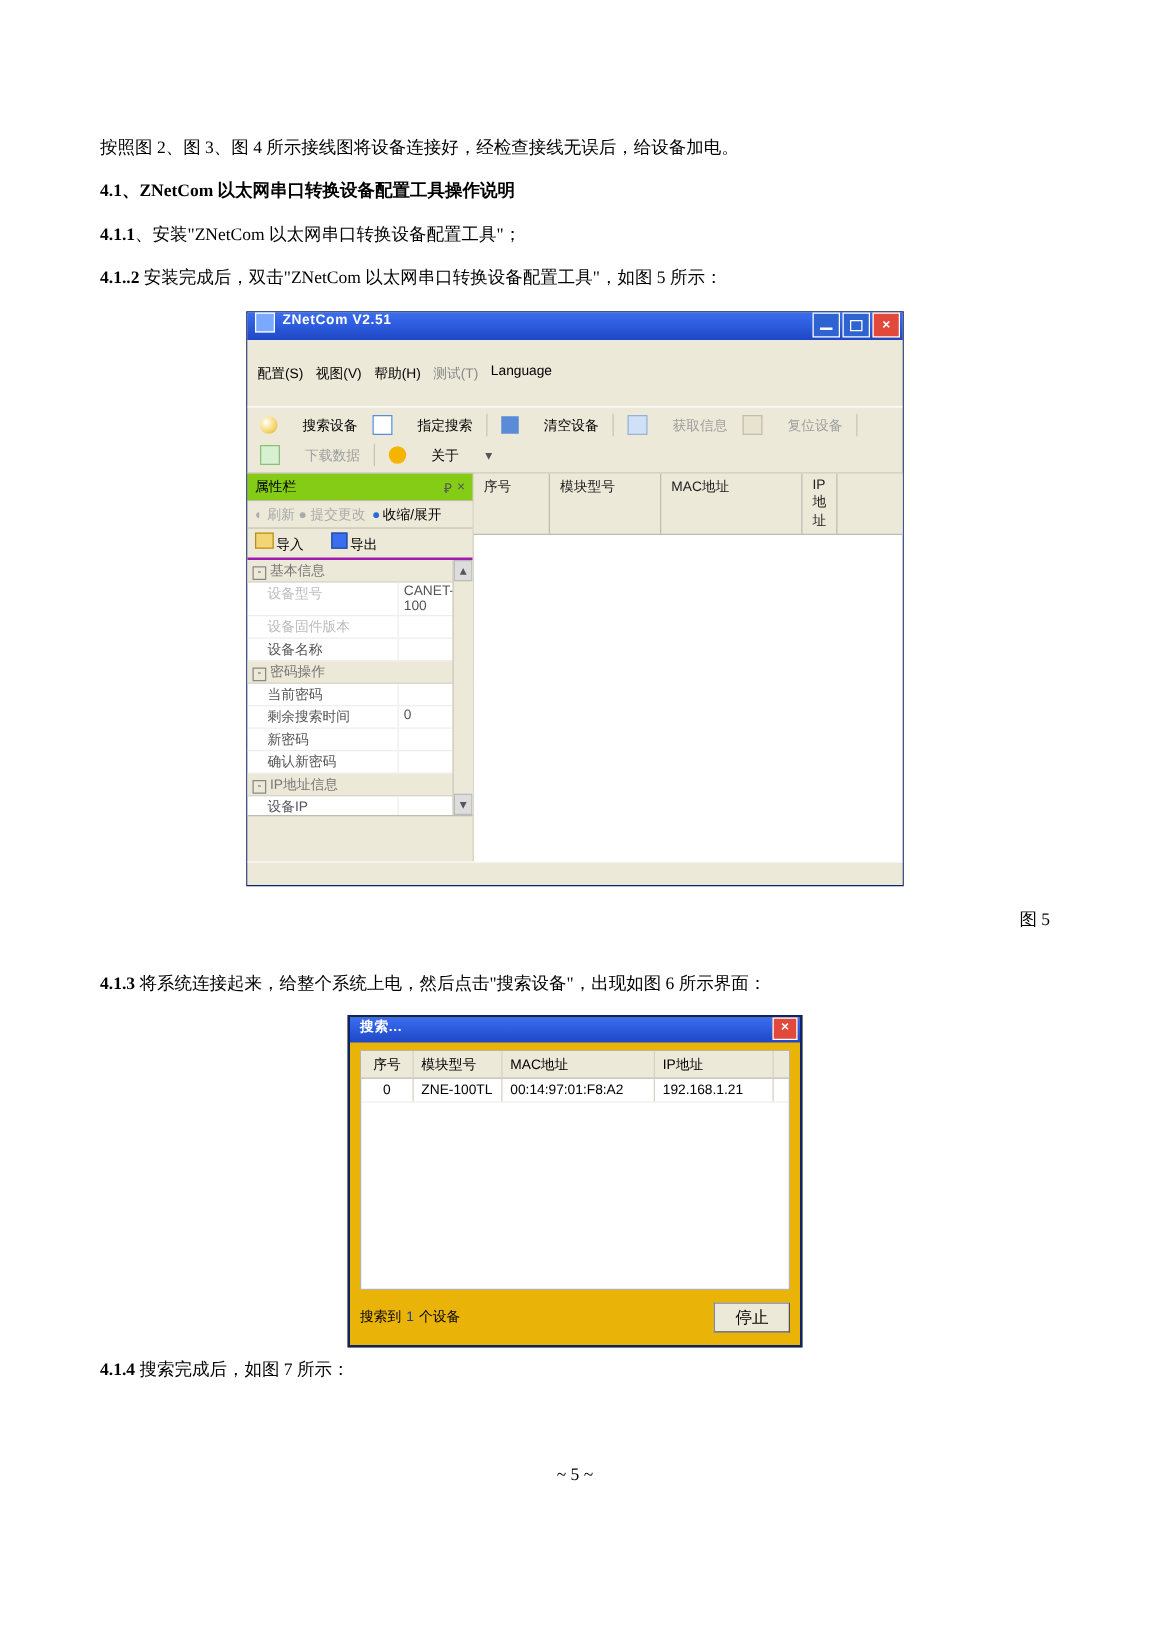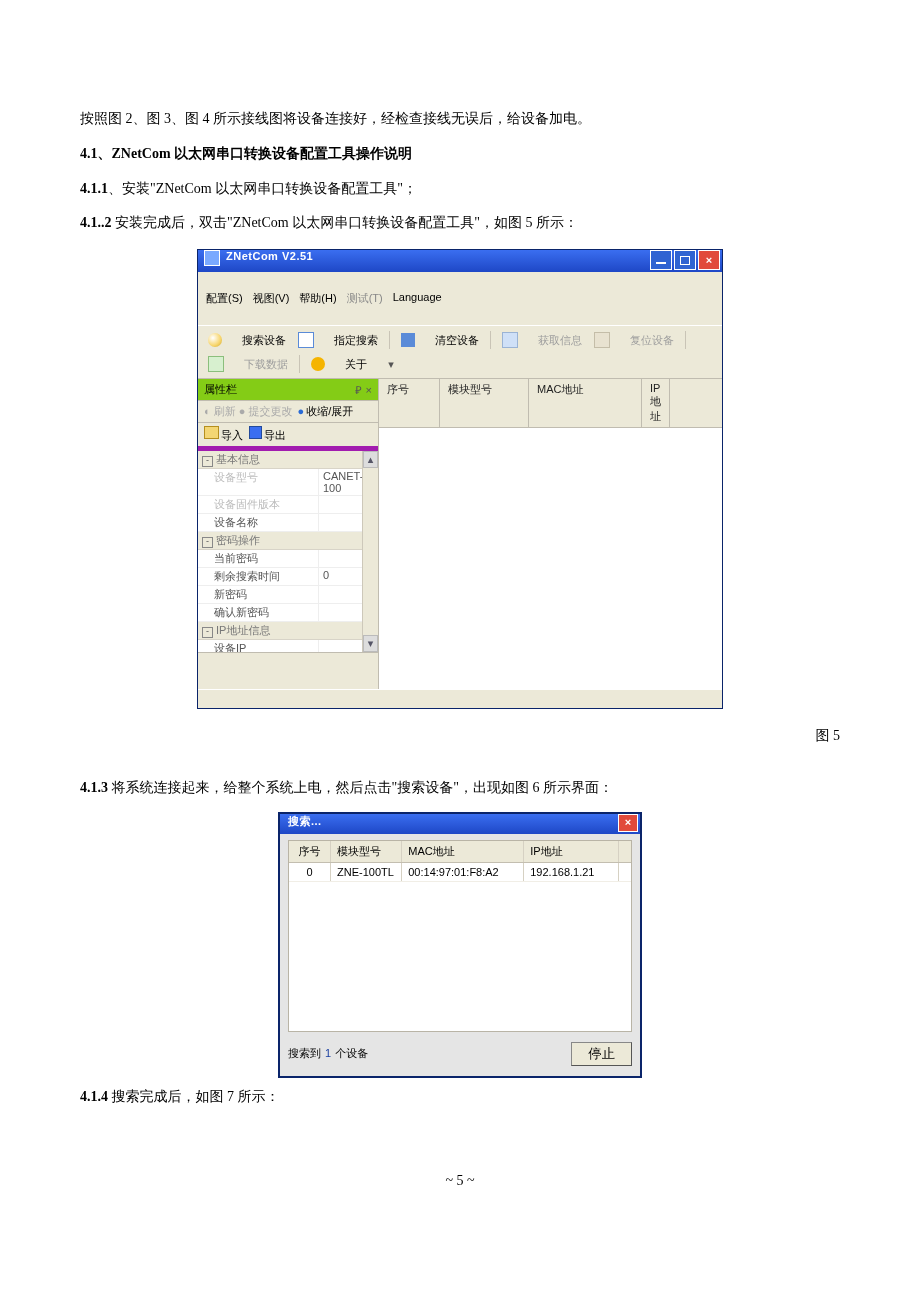--- a/index.html
+++ b/index.html
@@ -38,21 +38,21 @@
   .content{display:flex;height:310px}
   .left{width:210px;display:flex;flex-direction:column;border-right:1px solid #c0bcb0}
   .lhead{background:#84cc16;border-bottom:1px solid #c0bcb0;padding:3px 6px;display:flex;align-items:center}
   .lhead .t{flex:1}
   .lhead .pin{color:#555;margin-right:4px}
   .lhead .x{color:#555}
   .ltool{background:#ece9d8;padding:3px 6px;border-bottom:1px solid #c0bcb0}
   .ltool .g{color:#aaa}
   .ltool .exp{color:#000}
   .ltool .dot{color:#2a6bd6;margin:0 2px}
-  .ltool2{background:#ece9d8;padding:3px 6px;border-bottom:5px solid #a21caf;display:flex;gap:6px}
+  .ltool2{background:#ece9d8;padding:3px 6px;border-bottom:2px solid #a21caf;display:flex;gap:22px}
   .ltool2 .i-fold{width:13px;height:11px;background:#f3d673;border:1px solid #b58f1e;display:inline-block;margin-right:2px}
   .ltool2 .i-save{width:11px;height:11px;background:#3a6ef0;border:1px solid #234a9a;display:inline-block;margin-right:2px}
   .grid{flex:1;background:#fff;overflow:hidden;position:relative}
   .gsec{background:#ece9d8;color:#777;padding:1px 4px;border-bottom:1px solid #d8d4c8;font-size:11px}
   .gsec .pm{display:inline-block;width:9px;height:9px;border:1px solid #888;text-align:center;line-height:7px;font-size:9px;margin-right:3px;color:#555}
   .grow{display:flex;border-bottom:1px solid #eee}
   .grow .k{width:100px;padding:1px 4px 1px 16px;color:#555}
   .grow .k.dis{color:#bbb}
   .grow .v{flex:1;padding:1px 4px;border-left:1px solid #eee;color:#555}
   .vscroll{position:absolute;right:0;top:0;bottom:0;width:15px;background:#ece9d8;border-left:1px solid #cdc8ba}
@@ -61,21 +61,21 @@
   .right{flex:1;background:#fff;display:flex;flex-direction:column}
   .rhead{display:flex;background:#ece9d8;border-bottom:1px solid #c0bcb0}
   .rhead .col{padding:3px 8px;border-right:1px solid #c0bcb0;color:#222}
   .rhead .col:last-child{border-right:none;flex:0 0 36px}
   .rbody{flex:1;position:relative}
   .rempty{position:absolute;left:0;right:0;top:20px;text-align:center;color:#333;font-family:"Courier New",monospace;font-size:11px}
   .spacer{height:36px;background:#ece9d8;border-top:1px solid #c0bcb0}
   .status{height:18px;background:#ece9d8;border-top:1px solid #fff}
 
   
-  .dlg{width:360px;margin:8px auto 0;border:2px solid #0a246a;background:#e5e5e5;font:11px "Tahoma","SimSun",sans-serif}
+  .dlg{width:360px;margin:8px auto 0;border:2px solid #0a246a;background:#eab308;font:11px "Tahoma","SimSun",sans-serif}
   .dlg .titlebar{height:20px}
   .dlg .winbtn.cls{width:18px;height:16px}
   .dbody{padding:6px 8px 10px}
   .srow{display:flex;align-items:center;gap:6px;margin-bottom:4px}
   .prog{width:60px;height:14px;background:#fff;border:1px solid #8a97b4;position:relative}
   .prog .bar{position:absolute;left:0;top:0;bottom:0;width:14%;background:#3a6ef0}
   .remain{text-align:center;margin:4px 0 8px}
   .dtable{border:1px solid #b9b4a6;background:#fff;height:190px}
   .dth{display:flex;background:#ece9d8;border-bottom:1px solid #c3beb0}
   .dth .c,.dtr .c{padding:3px 6px;border-right:1px solid #d6d1c3}

